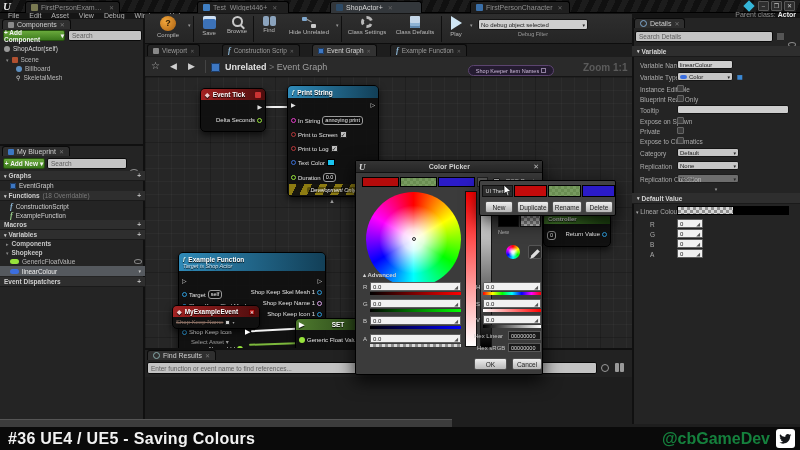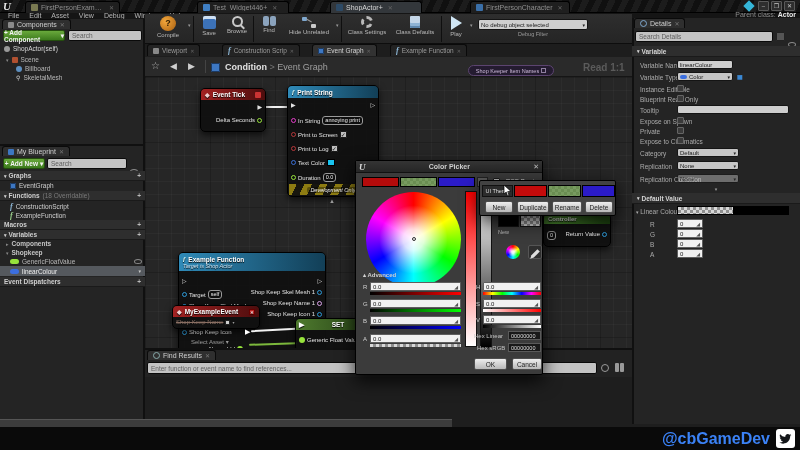--- a/index.html
+++ b/index.html
@@ -298,29 +298,29 @@
       <span style="color:#666;font-size:5px">✕</span>
   </div>
 
   <div class="abs" style="left:145px;top:57px;width:487px;height:20px;background:#2a2a2a;border-bottom:1px solid #151515"></div>
   <span class="abs" style="left:151px;top:60px;color:#b5b5b5;font-size:10px">☆</span>
   <span class="abs" style="left:170px;top:61px;color:#cfcfcf;font-size:9px">◀</span>
   <span class="abs" style="left:188px;top:61px;color:#cfcfcf;font-size:9px">▶</span>
   <span class="abs" style="left:205px;top:60px;width:1px;height:13px;background:#444"></span>
   <span class="abs grid-ico" style="left:211px;top:63px;width:9px;height:9px"></span>
   <div class="abs" style="left:225px;top:62px;font-size:9px">
-    <b style="color:#e0e0e0">Condition</b>
+    <b style="color:#e0e0e0">Unrelated</b>
     <span style="color:#777">&gt;</span>
     <span style="color:#9f9f9f">Event Graph</span>
   </div>
   <div class="abs" style="left:468px;top:65px;width:86px;height:11px;background:#241b30;border:1px solid #5c4470;border-radius:6px;display:flex;align-items:center;justify-content:center;gap:2px">
     <span style="font-size:5.5px;color:#cbb8d8" class="ellip">Shop Keeper Item Names</span>
     <span style="width:5px;height:5px;border:1px solid #8f7fa0"></span>
   </div>
-  <span class="abs" style="left:583px;top:62px;font-size:10px;font-weight:bold;color:#5b5b5b">Read 1:1</span>
+  <span class="abs" style="left:583px;top:62px;font-size:10px;font-weight:bold;color:#5b5b5b">Zoom 1:1</span>
 
   <div class="abs canvas">
 
 
     <div class="wire" style="left:119px;top:29px;width:24px"></div>
 
     <div class="node" style="left:55px;top:11px;width:66px;height:44px">
       <div class="nhead red">
         <span style="color:#f0d0d0;font-size:6px">◆</span>
         <span>Event Tick</span>
@@ -672,21 +672,22 @@
       </div>
   </div>
 
   <svg class="abs" style="left:503px;top:184px;z-index:70" width="9" height="13" viewBox="0 0 9 13">
       <path d="M1 1 L1 10 L3.2 8 L4.5 12 L6 11.4 L4.7 7.6 L8 7.4 Z" fill="#fff" stroke="#000" stroke-width="0.7"></path>
     </svg>
 
   <div class="abs" style="left:0;top:419px;width:452px;height:8px;background:#3c3c3c;border-top:1px solid #555"></div>
 
   <div class="abs footer">
-    <span style="margin-left:auto;font-size:16px;font-weight:bold;color:#3b82f6">@cbGameDev</span>
+    <span style="margin-left:8px;font-size:16px;font-weight:bold;color:#f2f2f2;letter-spacing:.3px">#36 UE4 / UE5 - Saving Colours</span>
+    <span style="margin-left:auto;font-size:16px;font-weight:bold;color:#15803d">@cbGameDev</span>
     <span style="margin:0 5px 0 6px;width:19px;height:19px;background:#fff;border-radius:3px;display:flex;align-items:center;justify-content:center">
       <svg width="13" height="13" viewBox="0 0 24 24">
           <path fill="#14171a" d="M23 5.9c-.8.4-1.7.6-2.6.8.9-.6 1.6-1.4 2-2.5-.9.5-1.9.9-2.9 1.1A4.6 4.6 0 0 0 11.6 9 13 13 0 0 1 2.1 4.2a4.6 4.6 0 0 0 1.4 6.1c-.7 0-1.4-.2-2-.5v.1c0 2.2 1.6 4.1 3.7 4.5-.7.2-1.4.2-2.1.1a4.6 4.6 0 0 0 4.3 3.2A9.2 9.2 0 0 1 .6 19.5a13 13 0 0 0 7 2c8.4 0 13-7 13-13v-.6c.9-.6 1.6-1.4 2.4-2.3z"></path>
         </svg>
     </span>
   </div>
 
 </div>
 
 </body></html>

